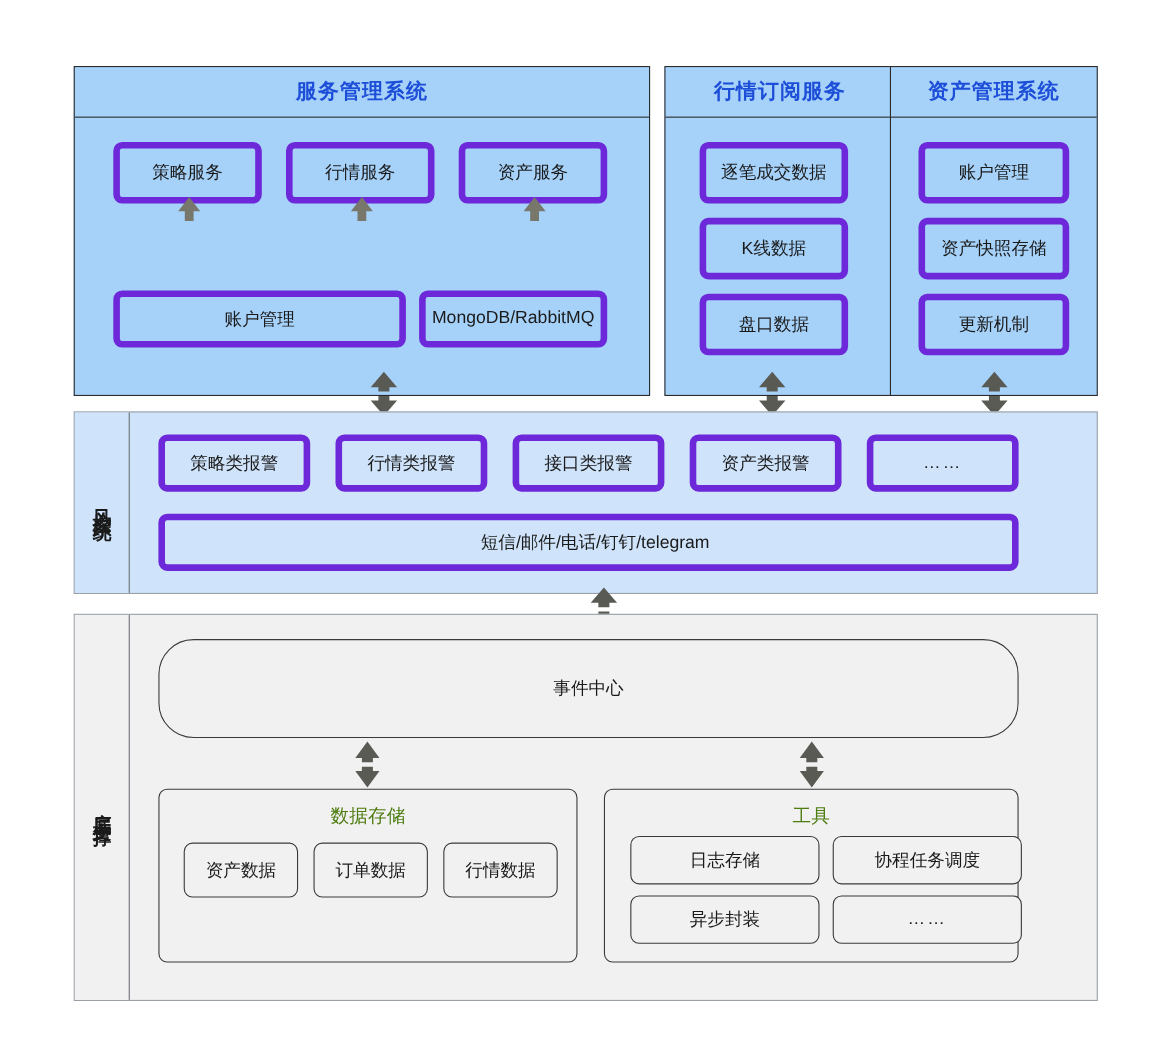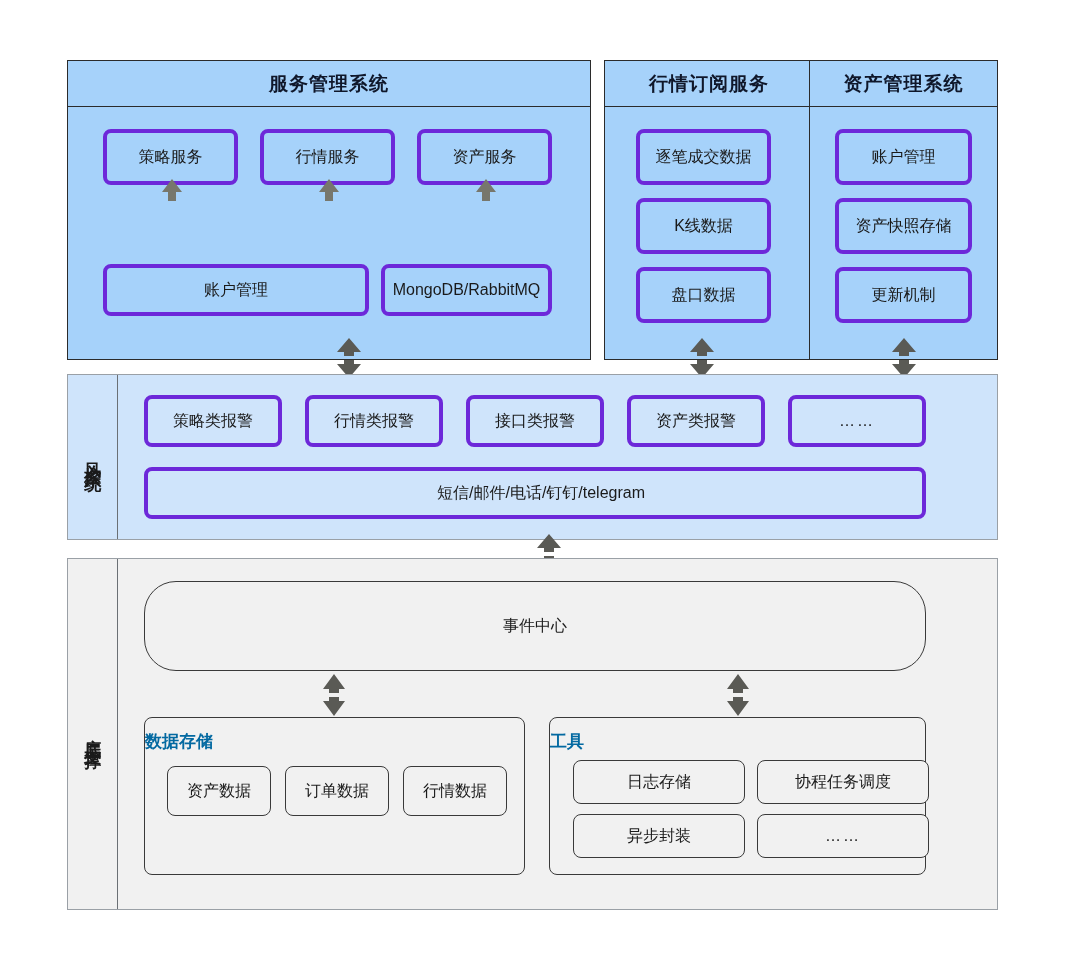--- a/index.html
+++ b/index.html
@@ -33,28 +33,28 @@
   .sys-title {
     position: absolute;
     left: 0; right: 0; top: 0;
     height: 45px;
     line-height: 45px;
     text-align: center;
     font-weight: bold;
     font-size: 19px;
     letter-spacing: 1px;
     border-bottom: 1px solid #2b2b2b;
-    color: #0f172a;
+    color: #1d4ed8;
   }
 
   
   .node {
     position: absolute;
     box-sizing: border-box;
-    border: 4px solid #6d28d9;
+    border: 6px solid #6d28d9;
     border-radius: 8px;
     background: #a6d2fa;
     display: flex;
     align-items: center;
     justify-content: center;
     font-size: 16px;
     color: #1a1a1a;
     text-align: center;
   }
 
@@ -110,23 +110,24 @@
   .group-box {
     position: absolute;
     box-sizing: border-box;
     border: 1px solid #3a3a3a;
     border-radius: 8px;
     background: #f1f1f1;
   }
   .group-title {
     position: absolute;
     left: 0; right: 0; top: 12px;
-    font-weight: bold;
+    text-align: center;
+    font-weight: normal;
     font-size: 17px;
-    color: #0369a1;
+    color: #4d7c0f;
   }
 
   
   .arrow-svg { position: absolute; overflow: visible; }
 
   .ellipsis { letter-spacing: 2px; }
 </style>
 </head>
 <body>
 

